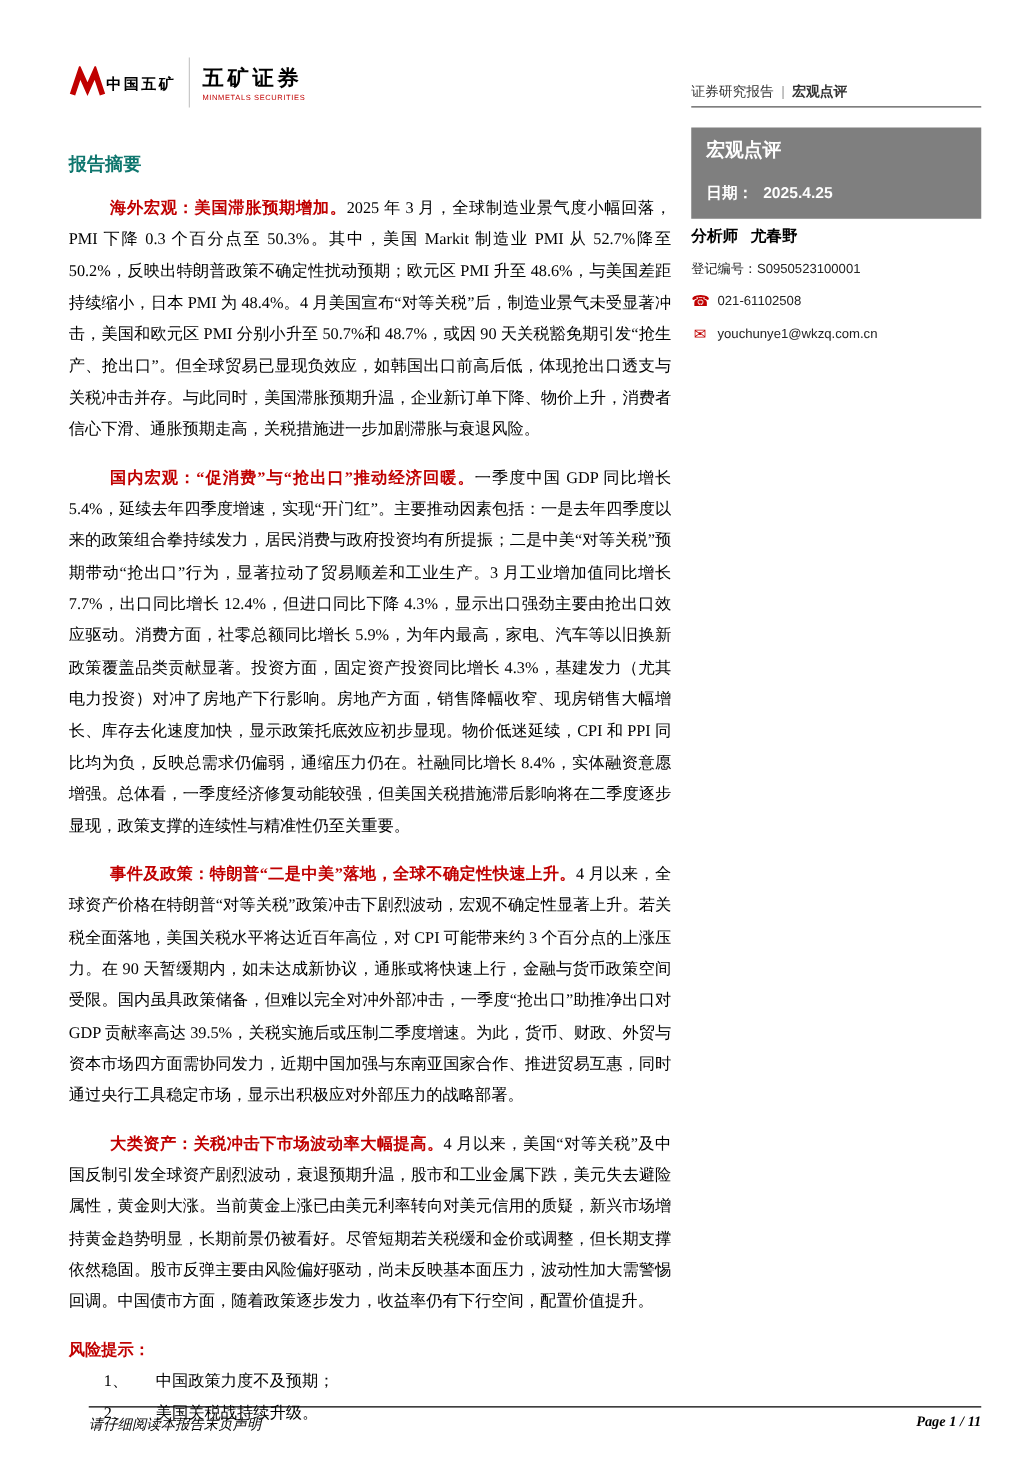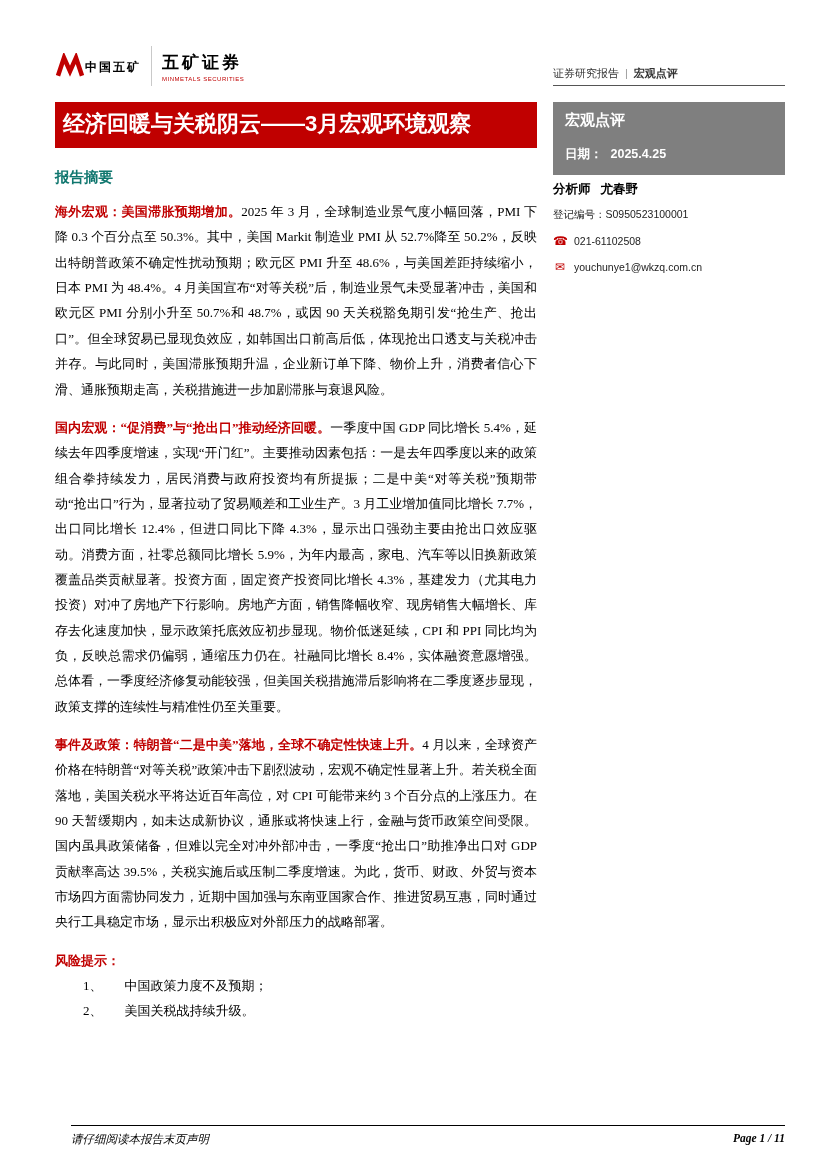--- a/index.html
+++ b/index.html
@@ -36,21 +36,21 @@
   .title-banner {
     background:#c00000; color:#fff;
     font-family:"Liberation Sans",sans-serif;
     font-weight:bold; font-size:22px; line-height:1.55;
     padding:5px 10px 7px 8px;
   }
 
   
   .summary-heading { color:#0f766e; font-weight:bold; font-size:14.5px; margin:20px 0 12px 0; font-family:"Liberation Sans",sans-serif; }
   .para { font-size:13px; line-height:1.95; text-align:justify; margin-bottom:13px; }
-  .para .lead { color:#c00000; font-weight:bold; }
+  .para .lead { color:#c00000; font-weight:bold;margin-left:33px; }
   .risk-row { display:flex; font-size:13px; line-height:1.95; margin-top:4px;flex-direction:column; }
   .risk-label { color:#c00000; font-weight:bold; white-space:nowrap; }
   .risk-list { margin-left:28px; }
   .risk-item { display:flex; gap:22px; }
   .risk-num { white-space:nowrap; }
 
   
   .side-box {
     background:#7f7f7f; color:#fff;
     padding:9px 12px 12px 12px;
@@ -98,36 +98,38 @@
       </div>
     </div>
     <div class="header-right">
       <span>证券研究报告</span><span class="hdr-divider">|</span><b>宏观点评</b>
     </div>
   </div>
 
   <div class="content-row">
 
     <div class="main-col">
-      <div class="title-banner">经济回暖与关税阴云——3月宏观环境观察</div>
 
       <div class="summary-heading">报告摘要</div>
 
       <p class="para">
         <span class="lead">海外宏观：美国滞胀预期增加。</span><span>2025 年 3 月，全球制造业景气度小幅回落，PMI 下降 0.3 个百分点至 50.3%。其中，美国 Markit 制造业 PMI 从 52.7%降至 50.2%，反映出特朗普政策不确定性扰动预期；欧元区 PMI 升至 48.6%，与美国差距持续缩小，日本 PMI 为 48.4%。4 月美国宣布“对等关税”后，制造业景气未受显著冲击，美国和欧元区 PMI 分别小升至 50.7%和 48.7%，或因 90 天关税豁免期引发“抢生产、抢出口”。但全球贸易已显现负效应，如韩国出口前高后低，体现抢出口透支与关税冲击并存。与此同时，美国滞胀预期升温，企业新订单下降、物价上升，消费者信心下滑、通胀预期走高，关税措施进一步加剧滞胀与衰退风险。</span>
       </p>
 
       <p class="para">
         <span class="lead">国内宏观：“促消费”与“抢出口”推动经济回暖。</span><span>一季度中国 GDP 同比增长 5.4%，延续去年四季度增速，实现“开门红”。主要推动因素包括：一是去年四季度以来的政策组合拳持续发力，居民消费与政府投资均有所提振；二是中美“对等关税”预期带动“抢出口”行为，显著拉动了贸易顺差和工业生产。3 月工业增加值同比增长 7.7%，出口同比增长 12.4%，但进口同比下降 4.3%，显示出口强劲主要由抢出口效应驱动。消费方面，社零总额同比增长 5.9%，为年内最高，家电、汽车等以旧换新政策覆盖品类贡献显著。投资方面，固定资产投资同比增长 4.3%，基建发力（尤其电力投资）对冲了房地产下行影响。房地产方面，销售降幅收窄、现房销售大幅增长、库存去化速度加快，显示政策托底效应初步显现。物价低迷延续，CPI 和 PPI 同比均为负，反映总需求仍偏弱，通缩压力仍在。社融同比增长 8.4%，实体融资意愿增强。总体看，一季度经济修复动能较强，但美国关税措施滞后影响将在二季度逐步显现，政策支撑的连续性与精准性仍至关重要。</span>
       </p>
 
       <p class="para">
         <span class="lead">事件及政策：特朗普“二是中美”落地，全球不确定性快速上升。</span><span>4 月以来，全球资产价格在特朗普“对等关税”政策冲击下剧烈波动，宏观不确定性显著上升。若关税全面落地，美国关税水平将达近百年高位，对 CPI 可能带来约 3 个百分点的上涨压力。在 90 天暂缓期内，如未达成新协议，通胀或将快速上行，金融与货币政策空间受限。国内虽具政策储备，但难以完全对冲外部冲击，一季度“抢出口”助推净出口对 GDP 贡献率高达 39.5%，关税实施后或压制二季度增速。为此，货币、财政、外贸与资本市场四方面需协同发力，近期中国加强与东南亚国家合作、推进贸易互惠，同时通过央行工具稳定市场，显示出积极应对外部压力的战略部署。</span>
       </p>
 
+      <p class="para">
+        <span class="lead">大类资产：关税冲击下市场波动率大幅提高。</span><span>4 月以来，美国“对等关税”及中国反制引发全球资产剧烈波动，衰退预期升温，股市和工业金属下跌，美元失去避险属性，黄金则大涨。当前黄金上涨已由美元利率转向对美元信用的质疑，新兴市场增持黄金趋势明显，长期前景仍被看好。尽管短期若关税缓和金价或调整，但长期支撑依然稳固。股市反弹主要由风险偏好驱动，尚未反映基本面压力，波动性加大需警惕回调。中国债市方面，随着政策逐步发力，收益率仍有下行空间，配置价值提升。</span>
+      </p>
 
       <div class="risk-row">
         <span class="risk-label">风险提示：</span>
         <div class="risk-list">
           <div class="risk-item">
             <span class="risk-num">1、</span>
             <span>中国政策力度不及预期；</span>
           </div>
           <div class="risk-item">
             <span class="risk-num">2、</span>

